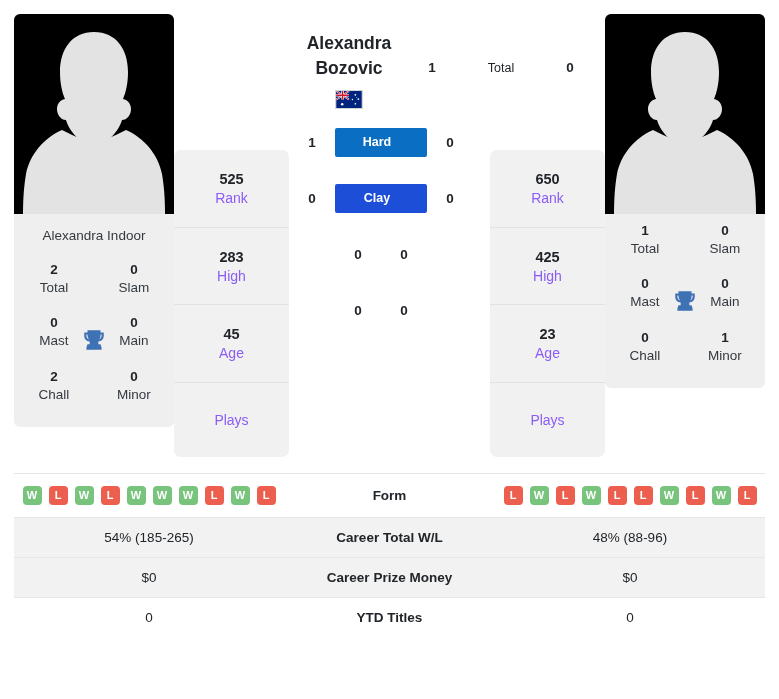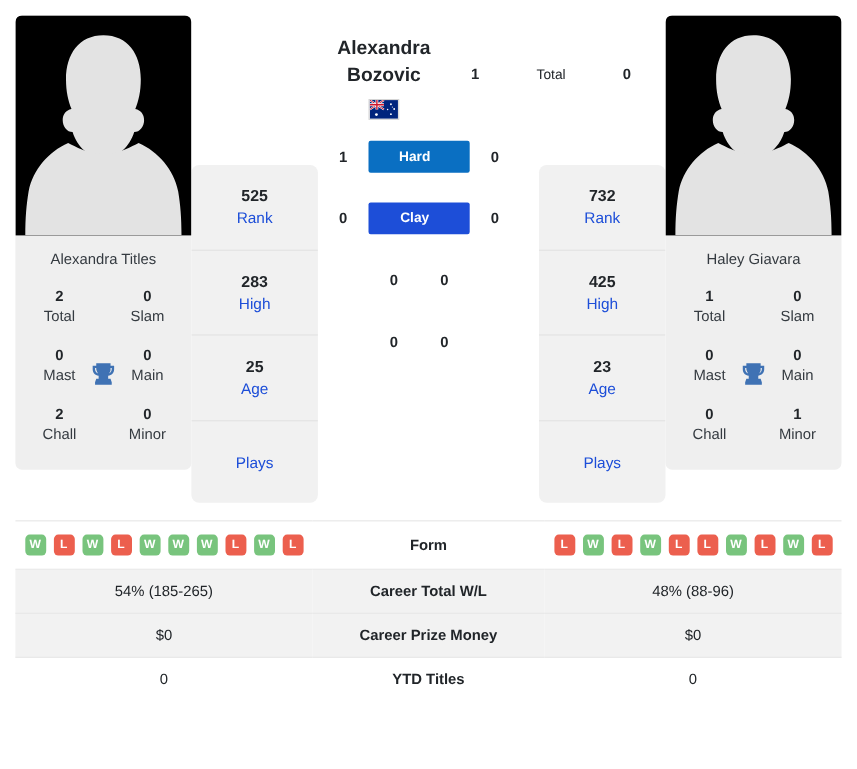--- a/index.html
+++ b/index.html
@@ -97,21 +97,21 @@
   }
   .stat-row:last-child { border-bottom: none; }
   .stat-num {
     font-size: 14.5px;
     font-weight: bold;
     color: #212529;
     line-height: 1.3;
   }
   .stat-lbl {
     font-size: 14px;
-    color: #1d4ed8;
+    color: #8b5cf6;
     line-height: 1.35;
   }
   .stat-plays { padding: 28px 4px 27px 4px; }
 
   
   .center {
     flex: 1 1 auto;
     display: flex;
     flex-direction: column;
     align-items: flex-start;
@@ -231,21 +231,21 @@
 
   <div class="compare">
 
     <div class="profile">
       <div class="avatar-frame">
         <svg class="silhouette" viewBox="0 0 152 192">
           <path fill="#e3e3e3" d="M76 10c-22 0-34 17-34 40 0 11 2 20 5 27-5 1-8 5-8 10 0 6 4 11 9 11 4 13 15 24 28 24s24-11 28-24c5 0 9-5 9-11 0-5-3-9-8-10 3-7 5-16 5-27 0-23-12-40-34-40z"></path>
           <path fill="#e3e3e3" d="M76 118c-14 0-26-7-32-10-18 8-32 24-36 44-2 12-3 24-3 40h142c0-16-1-28-3-40-4-20-18-36-36-44-6 3-18 10-32 10z"></path>
         </svg>
       </div>
-      <div class="profile-name">Alexandra Titles</div>
+      <div class="profile-name">Alexandra Indoor</div>
       <div class="titles-grid">
         <div class="title-cell">
           <div class="title-num">2</div>
           <div class="title-lbl">Total</div>
         </div>
         <div class="title-cell">
           <div class="title-num">0</div>
           <div class="title-lbl">Slam</div>
         </div>
         <div class="title-cell">
@@ -273,21 +273,21 @@
     <div class="statcard">
       <div class="stat-row">
         <div class="stat-num">525</div>
         <div class="stat-lbl">Rank</div>
       </div>
       <div class="stat-row">
         <div class="stat-num">283</div>
         <div class="stat-lbl">High</div>
       </div>
       <div class="stat-row">
-        <div class="stat-num">25</div>
+        <div class="stat-num">45</div>
         <div class="stat-lbl">Age</div>
       </div>
       <div class="stat-row stat-plays">
         <div class="stat-lbl">Plays</div>
       </div>
     </div>
 
     <div class="center">
 
       <div class="names-row">
@@ -369,21 +369,21 @@
         </div>
         <div class="h2h-row">
           <div class="h2h-score">0</div>
           <div class="h2h-score">0</div>
         </div>
       </div>
     </div>
 
     <div class="statcard">
       <div class="stat-row">
-        <div class="stat-num">732</div>
+        <div class="stat-num">650</div>
         <div class="stat-lbl">Rank</div>
       </div>
       <div class="stat-row">
         <div class="stat-num">425</div>
         <div class="stat-lbl">High</div>
       </div>
       <div class="stat-row">
         <div class="stat-num">23</div>
         <div class="stat-lbl">Age</div>
       </div>
@@ -392,21 +392,20 @@
       </div>
     </div>
 
     <div class="profile">
       <div class="avatar-frame">
         <svg class="silhouette" viewBox="0 0 152 192">
           <path fill="#e3e3e3" d="M76 10c-22 0-34 17-34 40 0 11 2 20 5 27-5 1-8 5-8 10 0 6 4 11 9 11 4 13 15 24 28 24s24-11 28-24c5 0 9-5 9-11 0-5-3-9-8-10 3-7 5-16 5-27 0-23-12-40-34-40z"></path>
           <path fill="#e3e3e3" d="M76 118c-14 0-26-7-32-10-18 8-32 24-36 44-2 12-3 24-3 40h142c0-16-1-28-3-40-4-20-18-36-36-44-6 3-18 10-32 10z"></path>
         </svg>
       </div>
-      <div class="profile-name">Haley Giavara</div>
       <div class="titles-grid">
         <div class="title-cell">
           <div class="title-num">1</div>
           <div class="title-lbl">Total</div>
         </div>
         <div class="title-cell">
           <div class="title-num">0</div>
           <div class="title-lbl">Slam</div>
         </div>
         <div class="title-cell">

